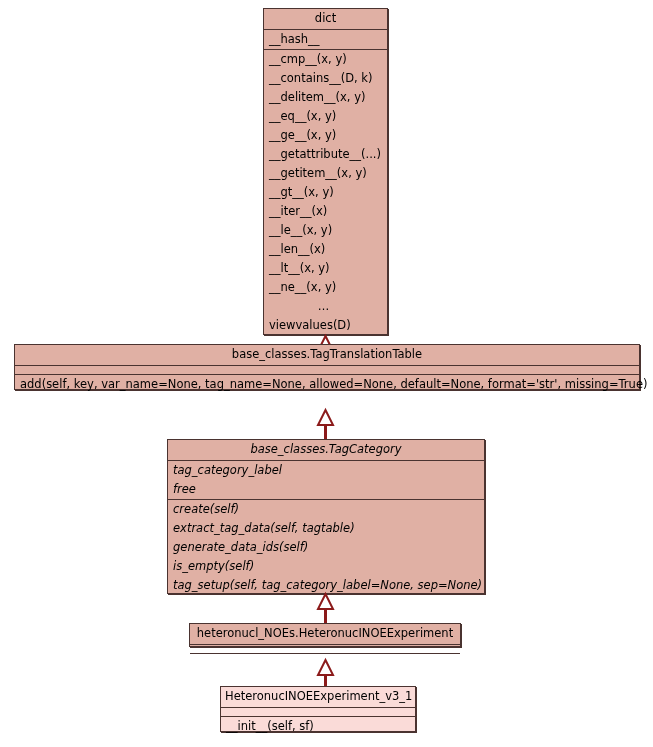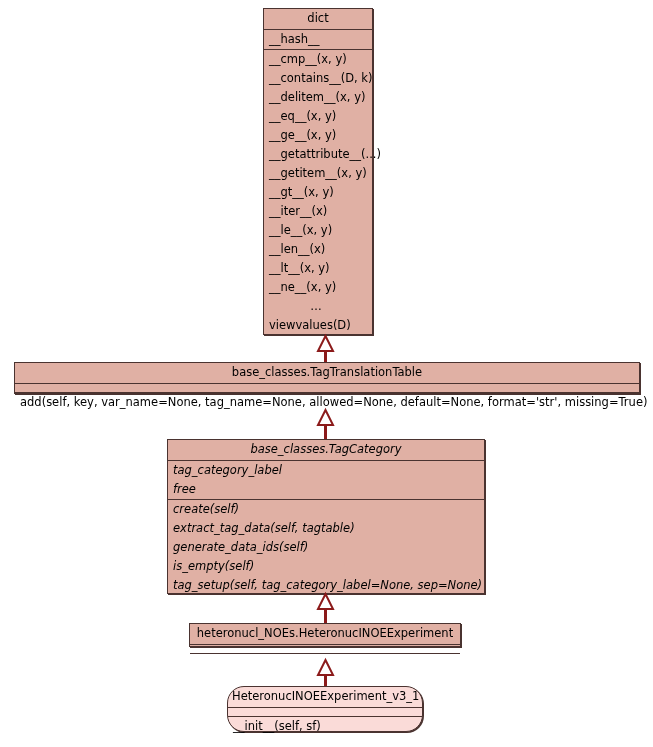--- a/index.html
+++ b/index.html
@@ -74,21 +74,21 @@
   svg.arrowhead {
     position: absolute;
     overflow: visible;
   }
 </style>
 </head>
 <body>
 
 <div id="canvas">
 
-  <div class="uml-class" id="box-dict" style="left:263px; top:8px; width:110px; height:327px;">
+  <div class="uml-class" id="box-dict" style="left:263px; top:8px; width:125px; height:327px;">
     <div class="compartment">
       <div class="uml-title">dict</div>
     </div>
     <div class="compartment">
       <div class="uml-row">__hash__</div>
     </div>
     <div class="compartment">
       <div class="uml-row">__cmp__(x, y)</div>
       <div class="uml-row">__contains__(D, k)</div>
       <div class="uml-row">__delitem__(x, y)</div>
@@ -107,21 +107,21 @@
     </div>
   </div>
 
   <div class="edge" style="left:0; top:0; width:0; height:0;">
     <div class="edge-line" style="left:324px; top:350px; height:13px;"></div>
     <svg class="arrowhead" style="left:317px; top:335px;" width="17" height="17" viewBox="0 0 17 17">
       <polygon points="8.5,1 16,16 1,16" fill="#ffffff" stroke="#8b1a1a" stroke-width="2"></polygon>
     </svg>
   </div>
 
-  <div class="uml-class" id="box-tagtranslationtable" style="left:14px; top:362px; width:626px; height:32px;">
+  <div class="uml-class" id="box-tagtranslationtable" style="left:14px; top:344px; width:626px; height:46px;">
     <div class="compartment">
       <div class="uml-title">base_classes.TagTranslationTable</div>
     </div>
     <div class="compartment empty-compartment"></div>
     <div class="compartment">
       <div class="uml-row">add(self, key, var_name=None, tag_name=None, allowed=None, default=None, format='str', missing=True)</div>
     </div>
   </div>
 
   <div class="edge" style="left:0; top:0; width:0; height:0;">
@@ -163,21 +163,21 @@
     <div class="compartment empty-compartment"></div>
   </div>
 
   <div class="edge" style="left:0; top:0; width:0; height:0;">
     <div class="edge-line" style="left:324px; top:675px; height:12px;"></div>
     <svg class="arrowhead" style="left:317px; top:659px;" width="17" height="17" viewBox="0 0 17 17">
       <polygon points="8.5,1 16,16 1,16" fill="#ffffff" stroke="#8b1a1a" stroke-width="2"></polygon>
     </svg>
   </div>
 
-  <div class="uml-class light" id="box-heteronucinoeexperiment-v3-1" style="left:227px; top:686px; width:196px; height:46px;border-radius:17px;">
+  <div class="uml-class light" id="box-heteronucinoeexperiment-v3-1" style="left:220px; top:686px; width:196px; height:46px;">
     <div class="compartment">
       <div class="uml-title">HeteronucINOEExperiment_v3_1</div>
     </div>
     <div class="compartment empty-compartment"></div>
     <div class="compartment">
       <div class="uml-row">__init__(self, sf)</div>
     </div>
   </div>
 
 </div>

